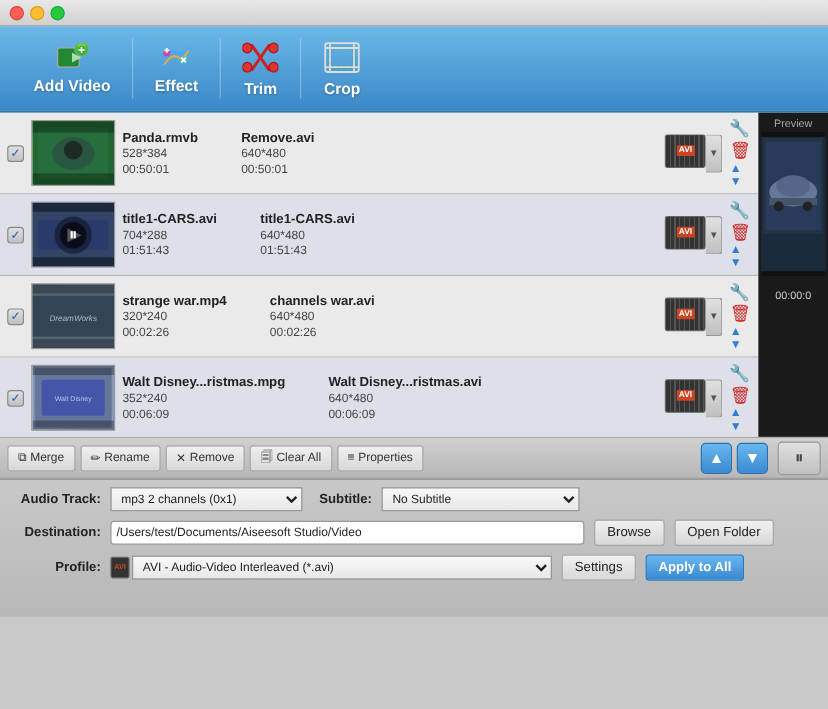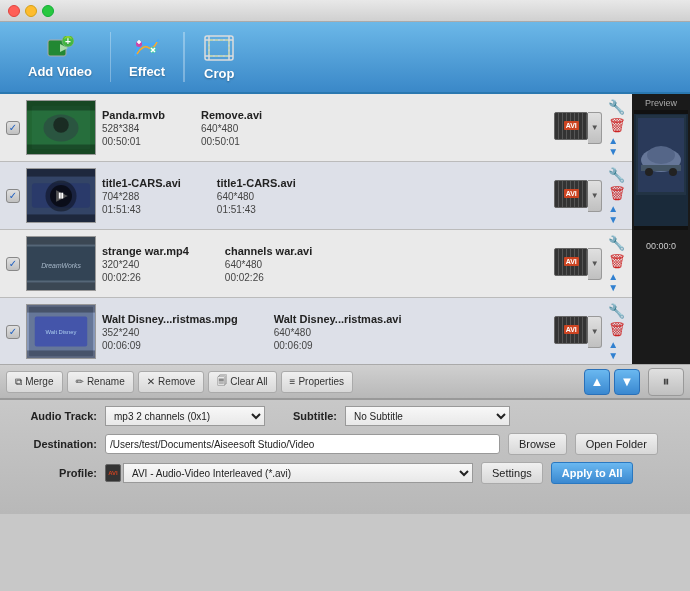--- a/index.html
+++ b/index.html
@@ -187,21 +187,21 @@
       display: flex; align-items: center; justify-content: center;
       font-size: 14px; color: #444; cursor: pointer;
       margin-left: 4px;
     }
 
     
     .settings-area {
       height: 115px;
       background: linear-gradient(to bottom, #c8c8c8, #b8b8b8);
       border-top: 1px solid #999;
-      padding: 6px 27px;
+      padding: 6px 14px;
       display: flex;
       flex-direction: column;
       gap: 7px;
     }
     .settings-row {
       display: flex;
       align-items: center;
       gap: 8px;
     }
     .settings-label {
@@ -333,20 +333,33 @@
         <path d="M6 18 Q12 8 18 12 Q22 14 26 6" stroke="#ffaa22" stroke-width="1.5" fill="none"></path>
         <circle cx="8" cy="8" r="3" fill="#cc44aa"></circle>
         <path d="M6 6 L10 6 M8 4 L8 8" stroke="white" stroke-width="1.5"></path>
         <circle cx="22" cy="14" r="3" fill="#44ccaa"></circle>
         <path d="M20 12 L24 16 M24 12 L20 16" stroke="white" stroke-width="1.5"></path>
       </svg>
     </div>
     <span>Effect</span>
   </div>
   <div class="toolbar-separator"></div>
+  <div class="toolbar-btn">
+    <div class="icon-area">
+      <svg width="30" height="28" viewBox="0 0 30 28">
+        <path d="M8 4 L22 24" stroke="#cc2222" stroke-width="2.5" fill="none" stroke-linecap="round"></path>
+        <path d="M22 4 L8 24" stroke="#cc2222" stroke-width="2.5" fill="none" stroke-linecap="round"></path>
+        <circle cx="4" cy="6" r="4" fill="#dd3333" stroke="#aa1111" stroke-width="1"></circle>
+        <circle cx="26" cy="6" r="4" fill="#dd3333" stroke="#aa1111" stroke-width="1"></circle>
+        <circle cx="4" cy="22" r="4" fill="#dd3333" stroke="#aa1111" stroke-width="1"></circle>
+        <circle cx="26" cy="22" r="4" fill="#dd3333" stroke="#aa1111" stroke-width="1"></circle>
+      </svg>
+    </div>
+    <span>Trim</span>
+  </div>
   <div class="toolbar-separator"></div>
   <div class="toolbar-btn">
     <div class="icon-area">
       <svg width="32" height="28" viewBox="0 0 32 28">
         <rect x="6" y="6" width="20" height="16" rx="1" fill="none" stroke="#44aa44" stroke-width="2" stroke-dasharray="3,2"></rect>
         <rect x="2" y="2" width="28" height="24" rx="2" fill="none" stroke="#dddddd" stroke-width="1.5"></rect>
         <line x1="6" y1="2" x2="6" y2="26" stroke="#dddddd" stroke-width="1.5"></line>
         <line x1="26" y1="2" x2="26" y2="26" stroke="#dddddd" stroke-width="1.5"></line>
         <line x1="2" y1="6" x2="30" y2="6" stroke="#dddddd" stroke-width="1.5"></line>
         <line x1="2" y1="22" x2="30" y2="22" stroke="#dddddd" stroke-width="1.5"></line>
@@ -569,21 +582,21 @@
   <div class="pause-btn">⏸</div>
 </div>
 
 <div class="settings-area">
 
   <div class="settings-row">
     <span class="settings-label">Audio Track:</span>
     <select class="settings-select select-wide">
       <option>mp3 2 channels (0x1)</option>
     </select>
-    <span style="font-size:11px;color:#222;font-weight:600;margin-left:20px;">Subtitle:</span>
+    <span style="font-size:11px;color:#222;font-weight:600;margin-left:6px;">Subtitle:</span>
     <select class="settings-select select-medium">
       <option>No Subtitle</option>
     </select>
   </div>
 
   <div class="settings-row">
     <span class="settings-label">Destination:</span>
     <div class="dest-field">
       <span>/Users/test/Documents/Aiseesoft Studio/Video</span>
     </div>

